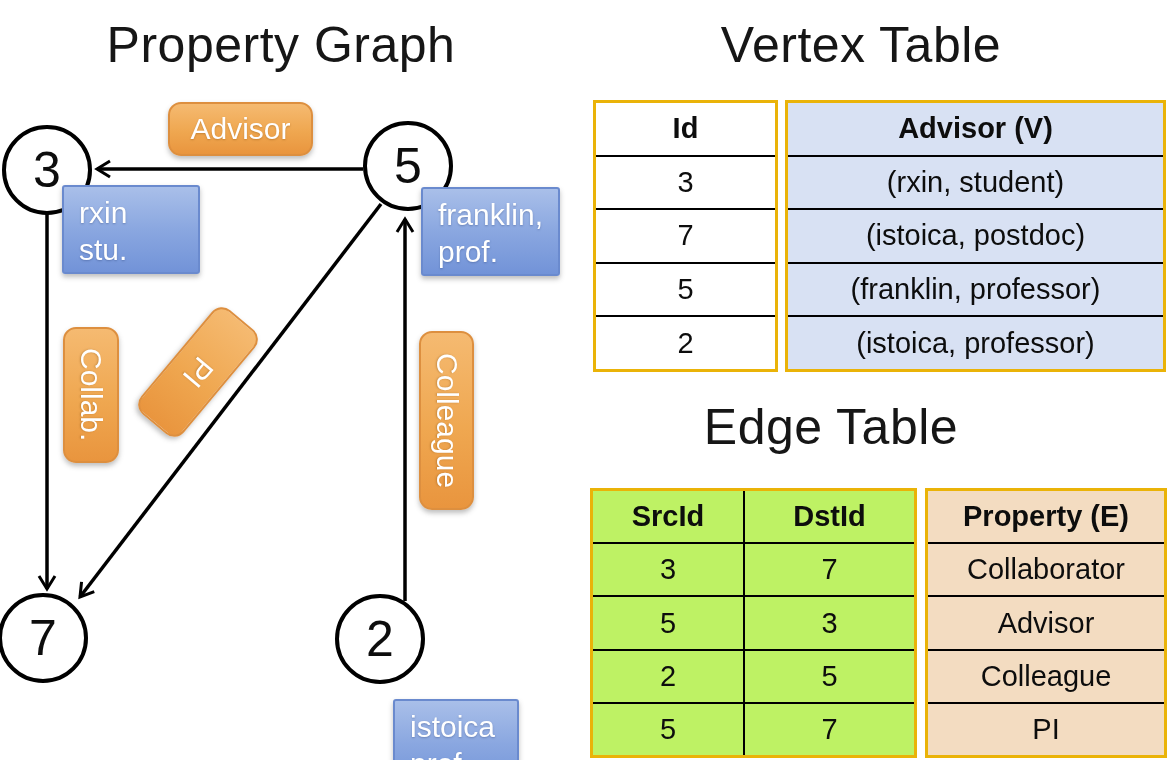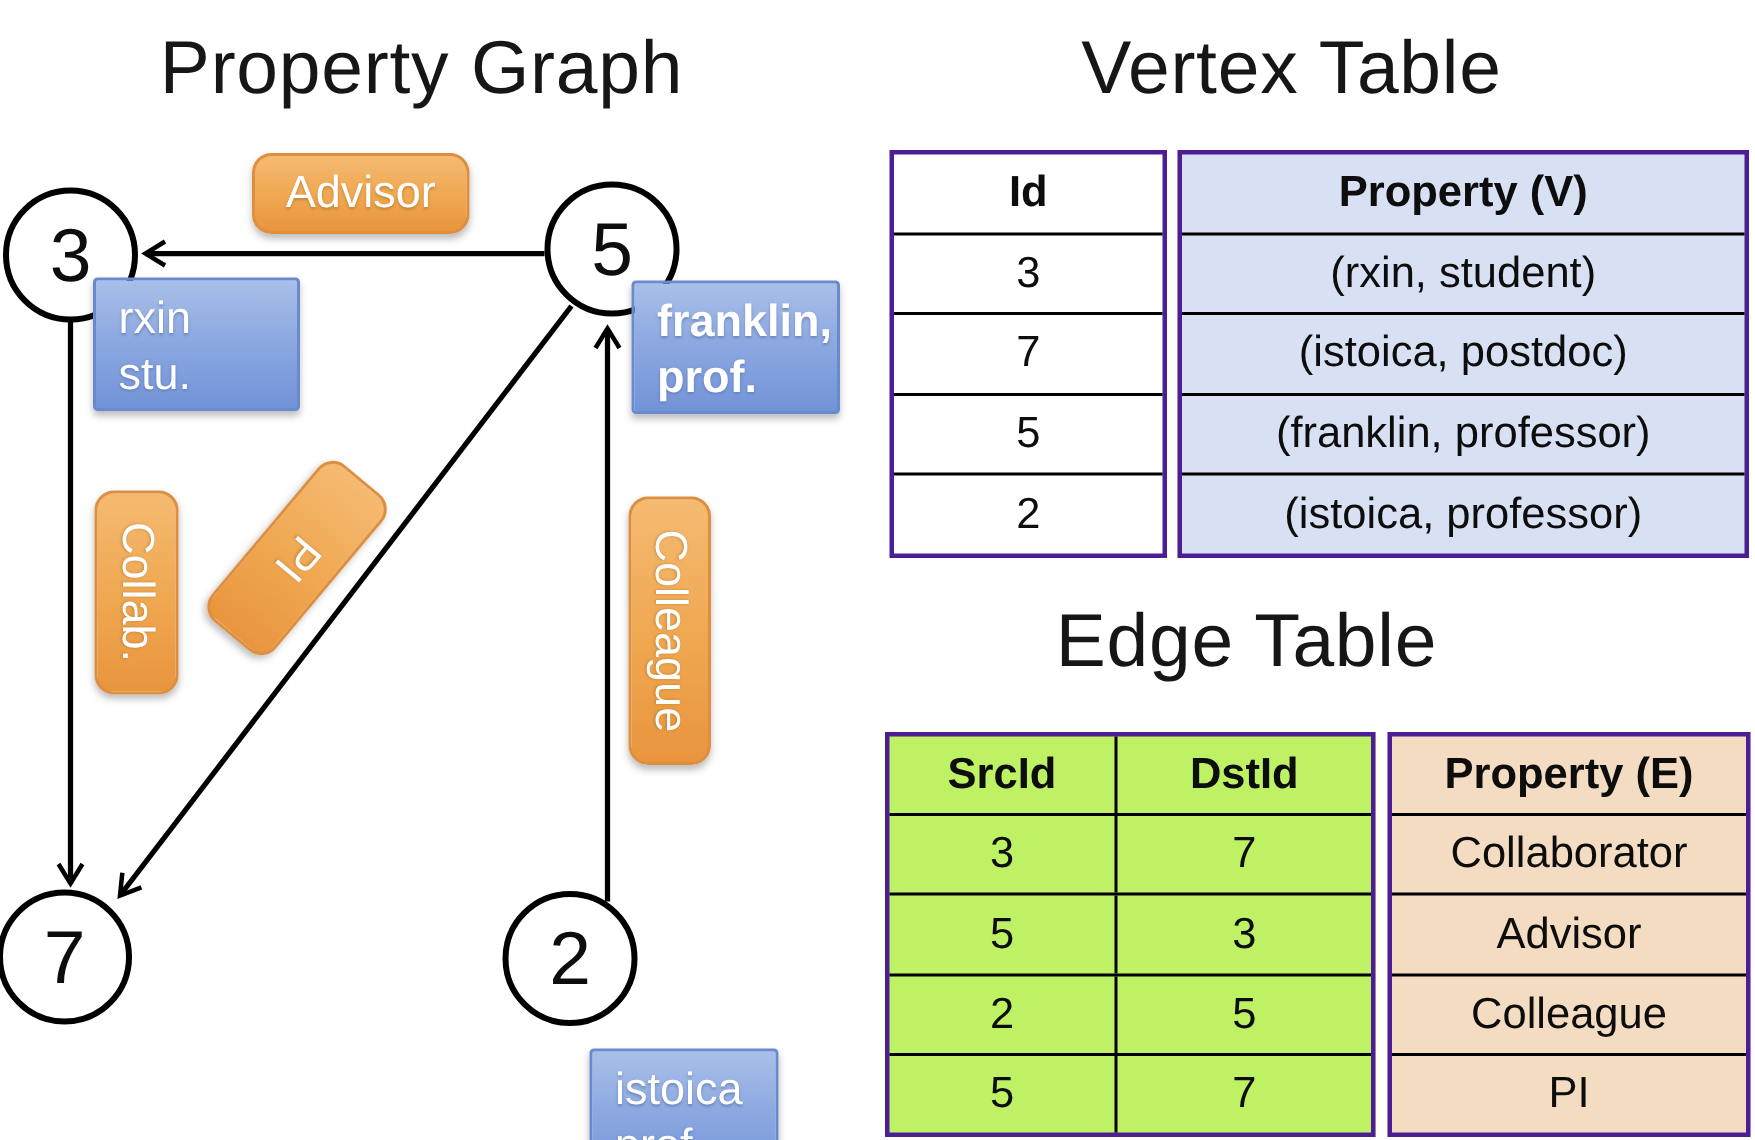--- a/index.html
+++ b/index.html
@@ -43,26 +43,26 @@
   #ebox-colleague { left:419px; top:331px; width:55px;  height:179px; }
 
   .vbox {
     position:absolute; z-index:4; border-radius:3px;
     background:linear-gradient(180deg,#A9BFE9 0%, #8AA7E0 50%, #7293D8 100%);
     border:2px solid #6A8ACE; color:#fff; font-size:30px; line-height:37px;
     padding:7px 0 0 15px; box-shadow:0 3px 5px rgba(70,70,70,0.35);
     text-shadow:0 1px 2px rgba(40,60,110,0.35);
   }
   #vbox-rxin     { left:62px;  top:185px; width:138px; height:89px; }
-  #vbox-franklin { left:421px; top:187px; width:139px; height:89px;font-weight:bold; }
+  #vbox-franklin { left:421px; top:187px; width:139px; height:89px; }
   #vbox-jgonzal  { left:62px;  top:652px; width:136px; height:90px; }
   #vbox-istoica  { left:393px; top:652px; width:126px; height:90px;margin-top:47px; }
 
   .tbl-part {
-    position:absolute; border:3px solid #4c1d95; display:flex;
+    position:absolute; border:3px solid #eab308; display:flex;
     flex-direction:column; z-index:2;
   }
   .tbl-row {
     flex:1; display:flex; align-items:center; justify-content:center;
     border-top:2px solid #000; font-size:29px; color:#0d0d0d;
   }
   .tbl-row:first-child { border-top:none; }
   .tbl-row.hdr { font-weight:bold; }
   .cell { display:flex; align-items:center; justify-content:center; height:100%; }
   .cell.src { width:150px; }
@@ -134,21 +134,21 @@
   </div>
 
   <div id="vt-id" class="tbl-part">
     <div class="tbl-row hdr">Id</div>
     <div class="tbl-row">3</div>
     <div class="tbl-row">7</div>
     <div class="tbl-row">5</div>
     <div class="tbl-row">2</div>
   </div>
   <div id="vt-prop" class="tbl-part">
-    <div class="tbl-row hdr">Property (V)</div>
+    <div class="tbl-row hdr">Advisor (V)</div>
     <div class="tbl-row">(rxin, student)</div>
     <div class="tbl-row">(istoica, postdoc)</div>
     <div class="tbl-row">(franklin, professor)</div>
     <div class="tbl-row">(istoica, professor)</div>
   </div>
 
   <div id="et-left" class="tbl-part">
     <div class="tbl-row hdr">
       <span class="cell src">SrcId</span>
       <span class="cell dst">DstId</span>

